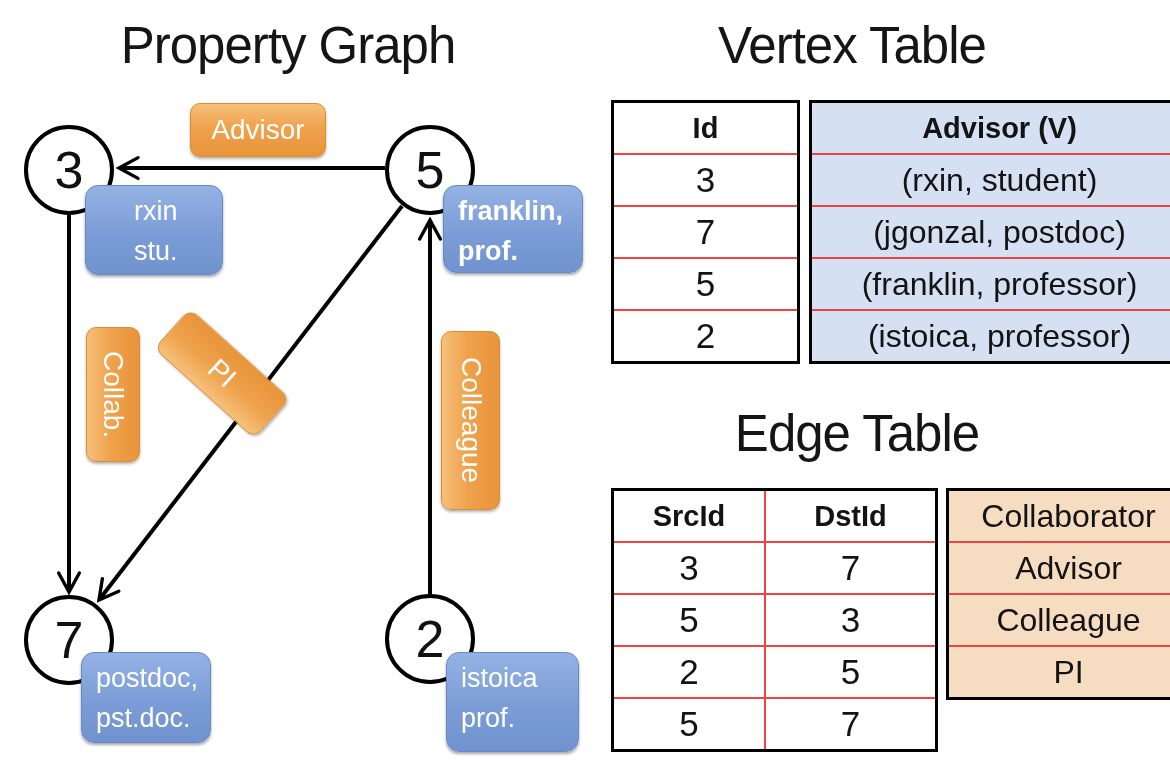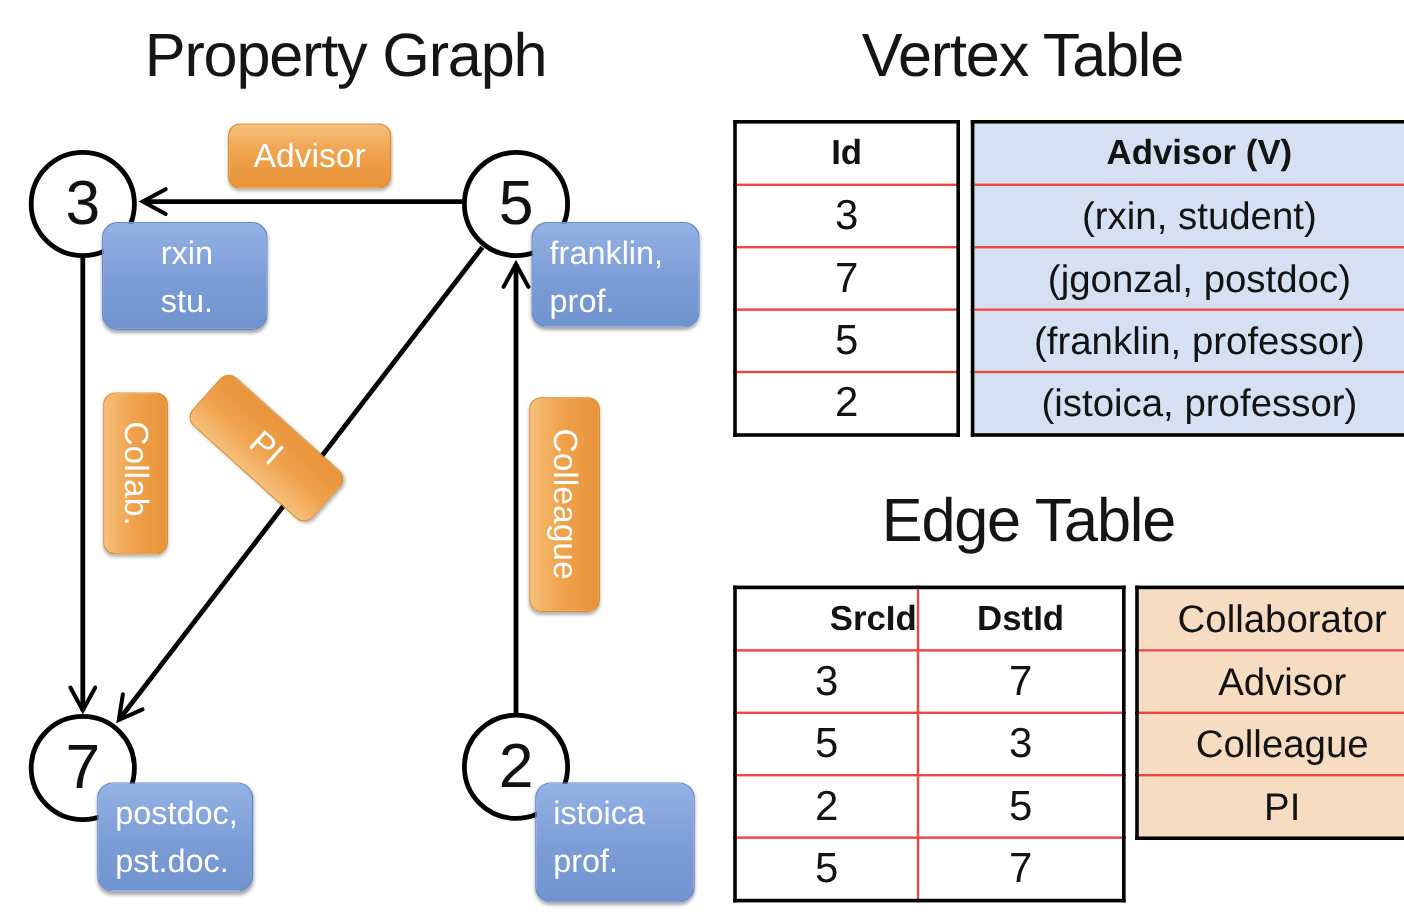--- a/index.html
+++ b/index.html
@@ -88,21 +88,21 @@
     <span>7</span>
   </div>
   <div class="vertex-circle" style="left:362px;top:594px;">
     <span>2</span>
   </div>
 
   <div class="vprop" style="left:62px; top:185px;width:138px;height:90px;padding-left:48px;">
     <span>rxin</span>
     <span>stu.</span>
   </div>
-  <div class="vprop" style="left:420px;top:185px;width:140px;height:88px;">
+  <div class="vprop" style="left:420px;top:185px;width:140px;height:88px;font-weight:bold;">
     <span>franklin,</span>
     <span>prof.</span>
   </div>
   <div class="vprop" style="left:58px; top:652px;width:130px;height:91px;">
     <span>postdoc,</span>
     <span>pst.doc.</span>
   </div>
   <div class="vprop" style="left:423px;top:652px;width:133px;height:100px;">
     <span>istoica</span>
     <span>prof.</span>
@@ -149,21 +149,21 @@
         </tr>
     <tr>
           <td>(istoica, professor)</td>
         </tr>
   </tbody>
     </table>
 
   <table class="tbl" style="left:588px;top:488px;width:327px;">
     <tbody>
         <tr>
-      <th style="width:150px;text-align:right;">SrcId</th>
+      <th style="width:150px;">SrcId</th>
       <th>DstId</th>
     </tr>
     <tr>
       <td class="num">3</td>
       <td class="num">7</td>
     </tr>
     <tr>
       <td class="num">5</td>
       <td class="num">3</td>
     </tr>

